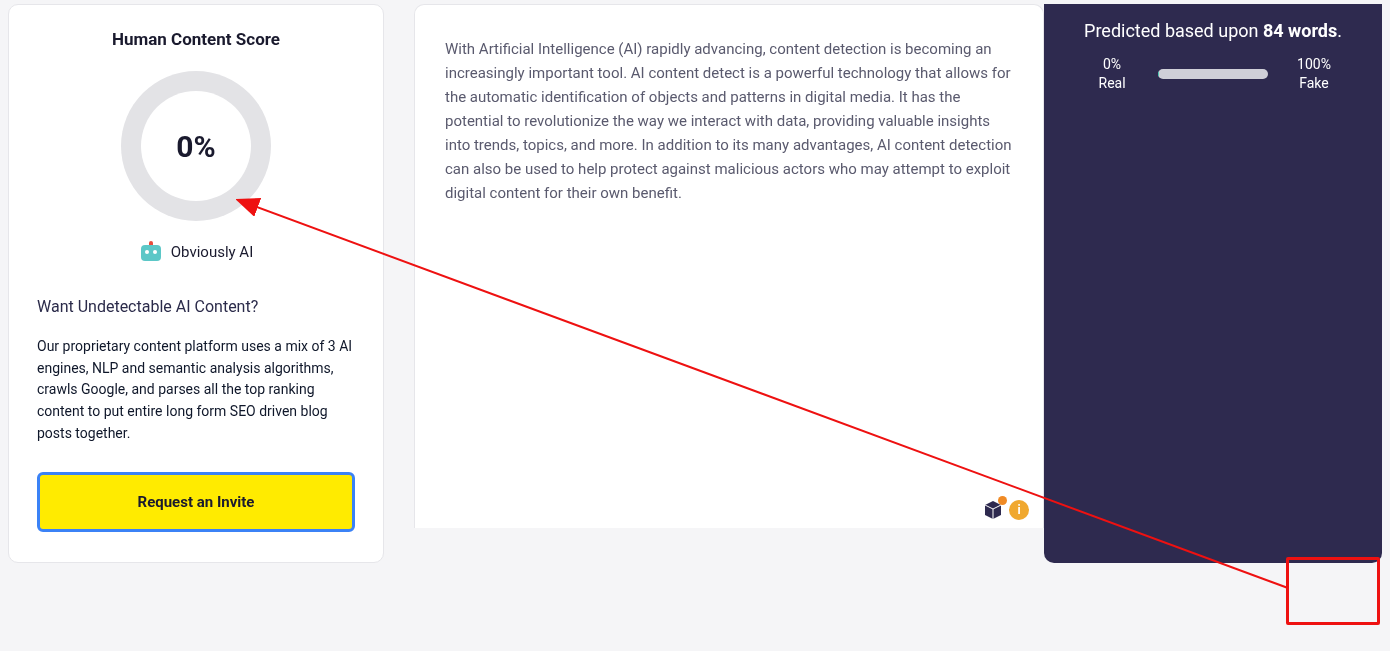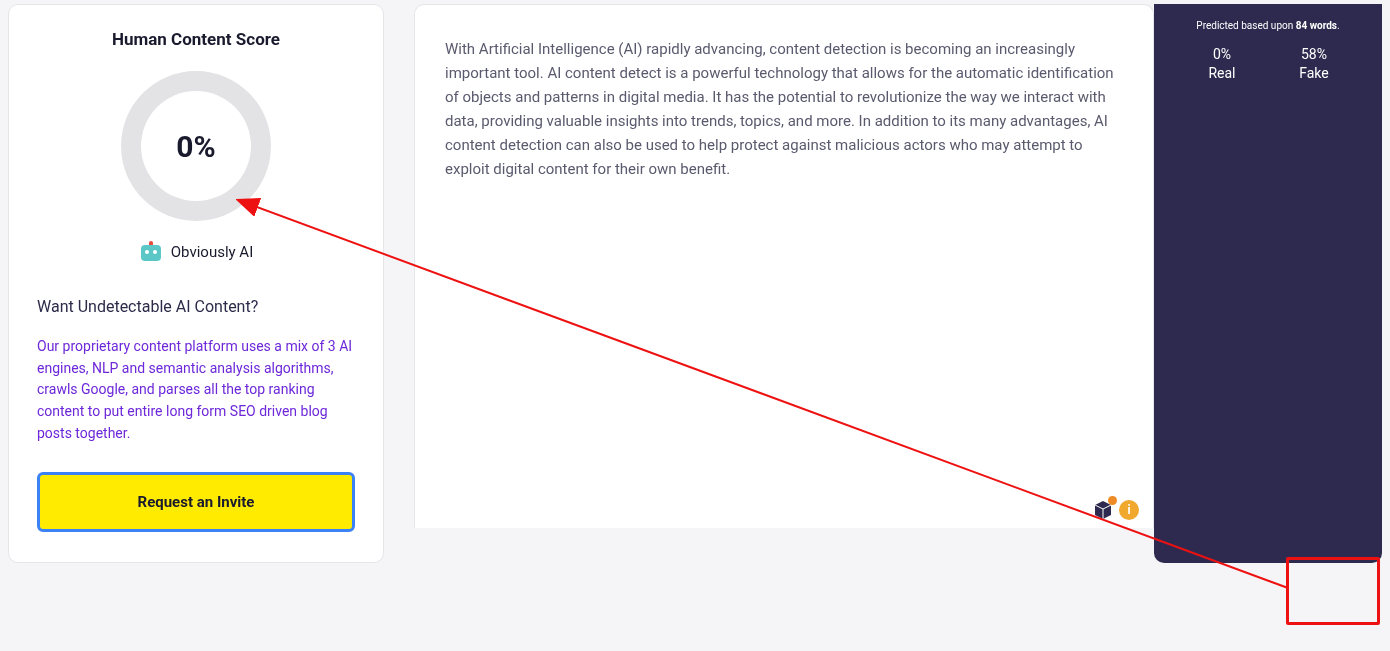--- a/index.html
+++ b/index.html
@@ -12,33 +12,33 @@
 .gauge-inner{width:110px;height:110px;border-radius:50%;background:#fff;display:flex;align-items:center;justify-content:center}
 .gauge-pct{font-weight:700;font-size:30px;color:#1a1a2e}
 .ai-label-row{display:flex;align-items:center;justify-content:center;gap:8px;margin-bottom:34px}
 .robot-icon{width:24px;height:22px;position:relative}
 .robot-icon .head{position:absolute;top:4px;left:2px;width:20px;height:16px;border-radius:4px;background:#5cc7c7}
 .robot-icon .antenna{position:absolute;top:-0px;left:10px;width:4px;height:6px;background:#e74c3c;border-radius:2px}
 .robot-icon .eye{position:absolute;top:9px;width:4px;height:4px;border-radius:50%;background:#fff}
 .robot-icon .eye.l{left:6px}.robot-icon .eye.r{left:14px}
 .ai-label{font-weight:400;font-size:15px;color:#1a1a2e}
 .und-title{font-weight:400;font-size:16px;color:#2b2b4a;margin-bottom:20px}
-.und-p{font-size:14px;color:#6d28d9;line-height:1.55;margin-bottom:22px}
+.und-p{font-size:14px;color:#0f172a;line-height:1.55;margin-bottom:22px}
 .invite-btn{width:100%;background:#ffeb00;border:3px solid #3b82f6;border-radius:6px;padding:18px 0;font-weight:700;font-size:15px;color:#1a1a2e;text-align:center;cursor:pointer;margin-top:6px}
 .panel-right{flex:1;display:flex;flex-direction:row;position:relative}
 .editor{background:#fff;border-radius:10px 10px 0 0;border:1px solid #e6e6ea;border-bottom:none;padding:32px 30px;flex:1;position:relative;height:524px}
 .editor-text{font-size:15px;color:#5a5a6e;line-height:1.6}
 .side-icons{position:absolute;right:14px;bottom:8px;display:flex;align-items:flex-end;gap:6px}
 .cube-icon{width:20px;height:20px;position:relative}
 .cube-icon svg{display:block}
 .cube-dot{position:absolute;top:-4px;right:-4px;width:9px;height:9px;border-radius:50%;background:#f08a24}
 .info-icon{width:20px;height:20px;border-radius:50%;background:#f0a82f;color:#fff;font-size:12px;font-weight:700;display:flex;align-items:center;justify-content:center}
 .meta-row{display:flex;justify-content:space-between;align-items:center;padding:4px 8px 2px;font-size:11px;color:#7a7a88;background:#f5f5f7}
 .pred-bar{background:#2e2a4f;border-radius:0 0 10px 10px;padding:16px 40px 24px;color:#fff}
-.pred-text{text-align:center;font-size:10px;margin-bottom:14px}
+.pred-text{text-align:center;font-size:18px;margin-bottom:14px}
 .pred-text .bold{font-weight:700}
 .bar-row{display:flex;align-items:center;gap:18px}
 .end-label{width:56px;text-align:center;font-size:14px;line-height:1.35}
 .track{flex:1;height:10px;border-radius:5px;background:#cfcfd8;position:relative;overflow:hidden}
 .track-fill{position:absolute;top:0;left:0;height:100%;width:1%;background:#3dcab0}
 .highlight-box{position:absolute;right:10px;top:557px;width:94px;height:68px;border:3px solid #e11;border-radius:2px;pointer-events:none}
 .arrow-svg{position:absolute;left:236px;top:190px;width:1060px;height:420px;pointer-events:none}
 </style>
 </head>
 <body>
@@ -88,21 +88,21 @@
       </div>
       <div class="bar-row">
         <div class="end-label">
           <div>0%</div>
           <div>Real</div>
         </div>
         <div class="track">
           <div class="track-fill"></div>
         </div>
         <div class="end-label">
-          <div>58%</div>
+          <div>100%</div>
           <div>Fake</div>
         </div>
       </div>
     </div>
   </div>
 </div>
 
 <div class="highlight-box"></div>
 <svg class="arrow-svg">
   <defs>

